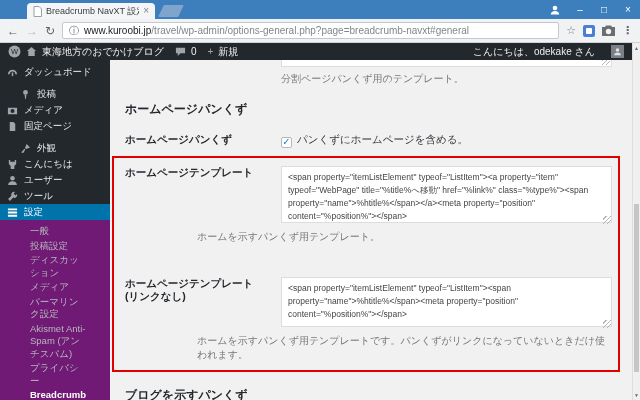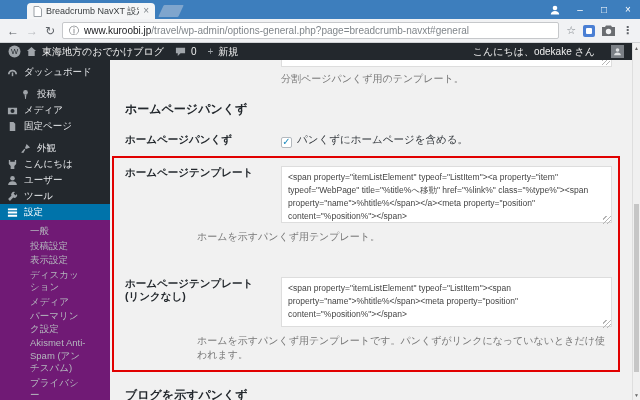--- a/index.html
+++ b/index.html
@@ -243,21 +243,20 @@
             <path fill="currentColor" d="M1 1.5h10v2H1zm0 3.5h10v2H1zm0 3.5h10v2H1z"></path>
           </svg>
         </span>
       <span>設定</span>
       <span class="notch"></span>
     </li>
   </ul>
   <ul class="submenu">
     <li>一般</li>
     <li>投稿設定</li>
-    <li>表示設定</li>
     <li>ディスカッション</li>
     <li>メディア</li>
     <li>パーマリンク設定</li>
     <li>Akismet Anti-Spam (アンチスパム)</li>
     <li>プライバシー</li>
     <li class="current">Breadcrumb NavXT</li>
   </ul>
   <div class="collapse">
     <span class="sicon">
         <svg width="11" height="11" viewBox="0 0 12 12">

